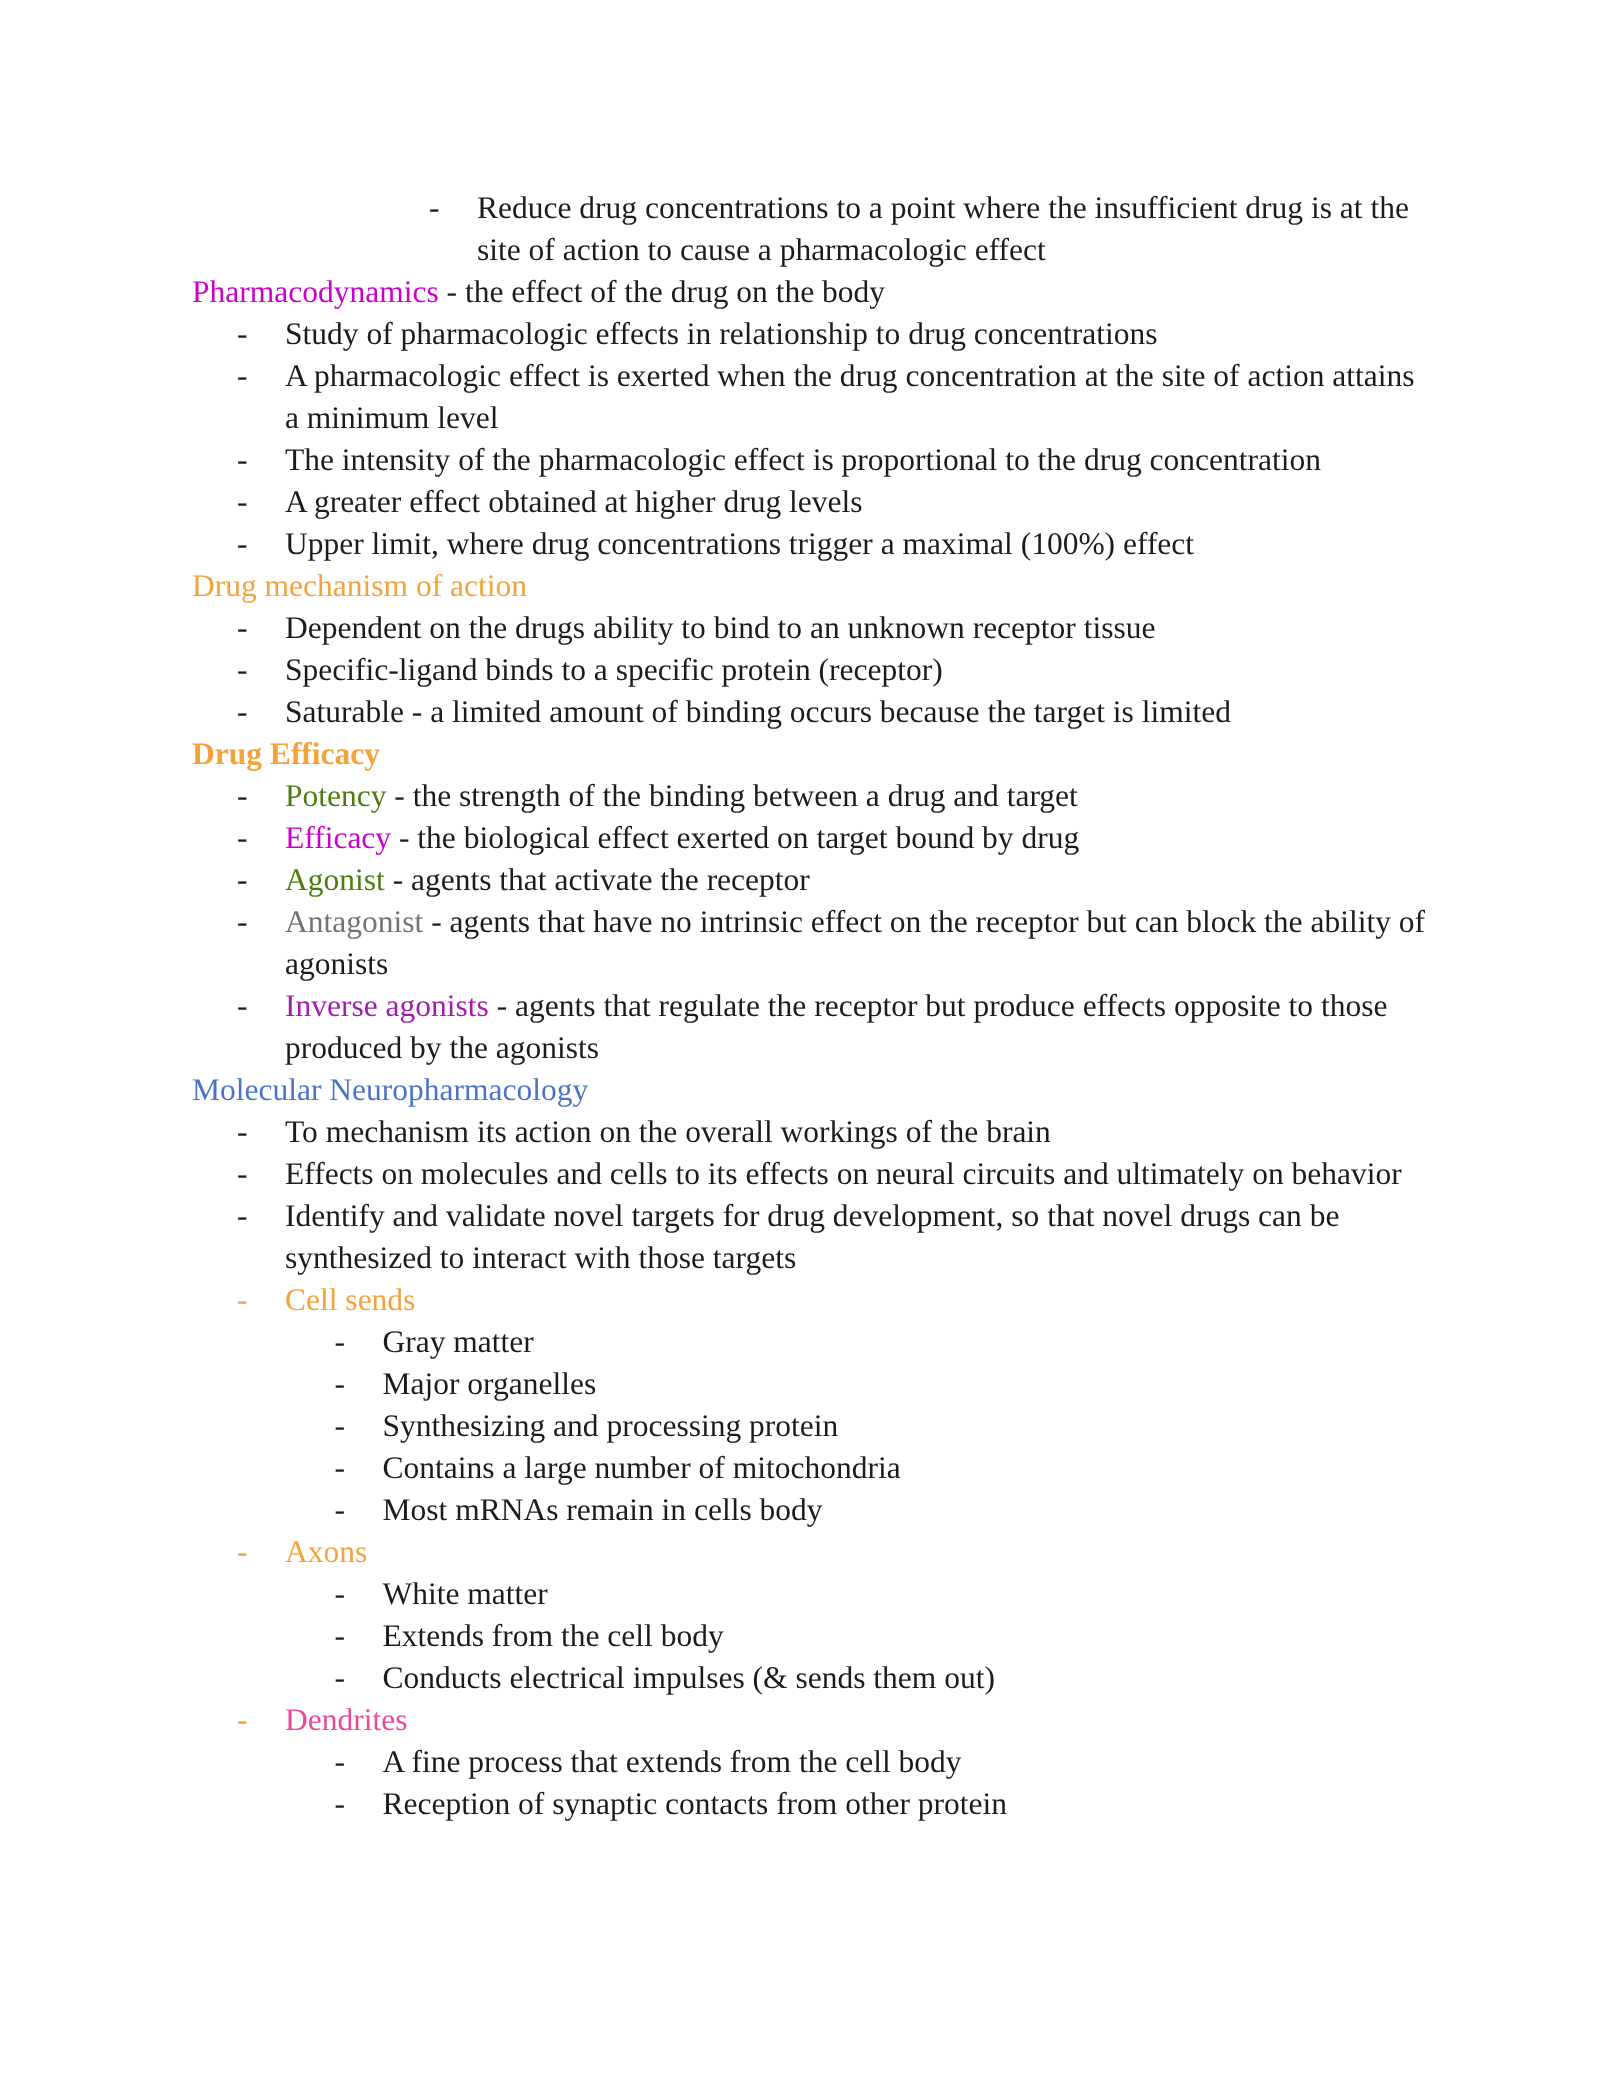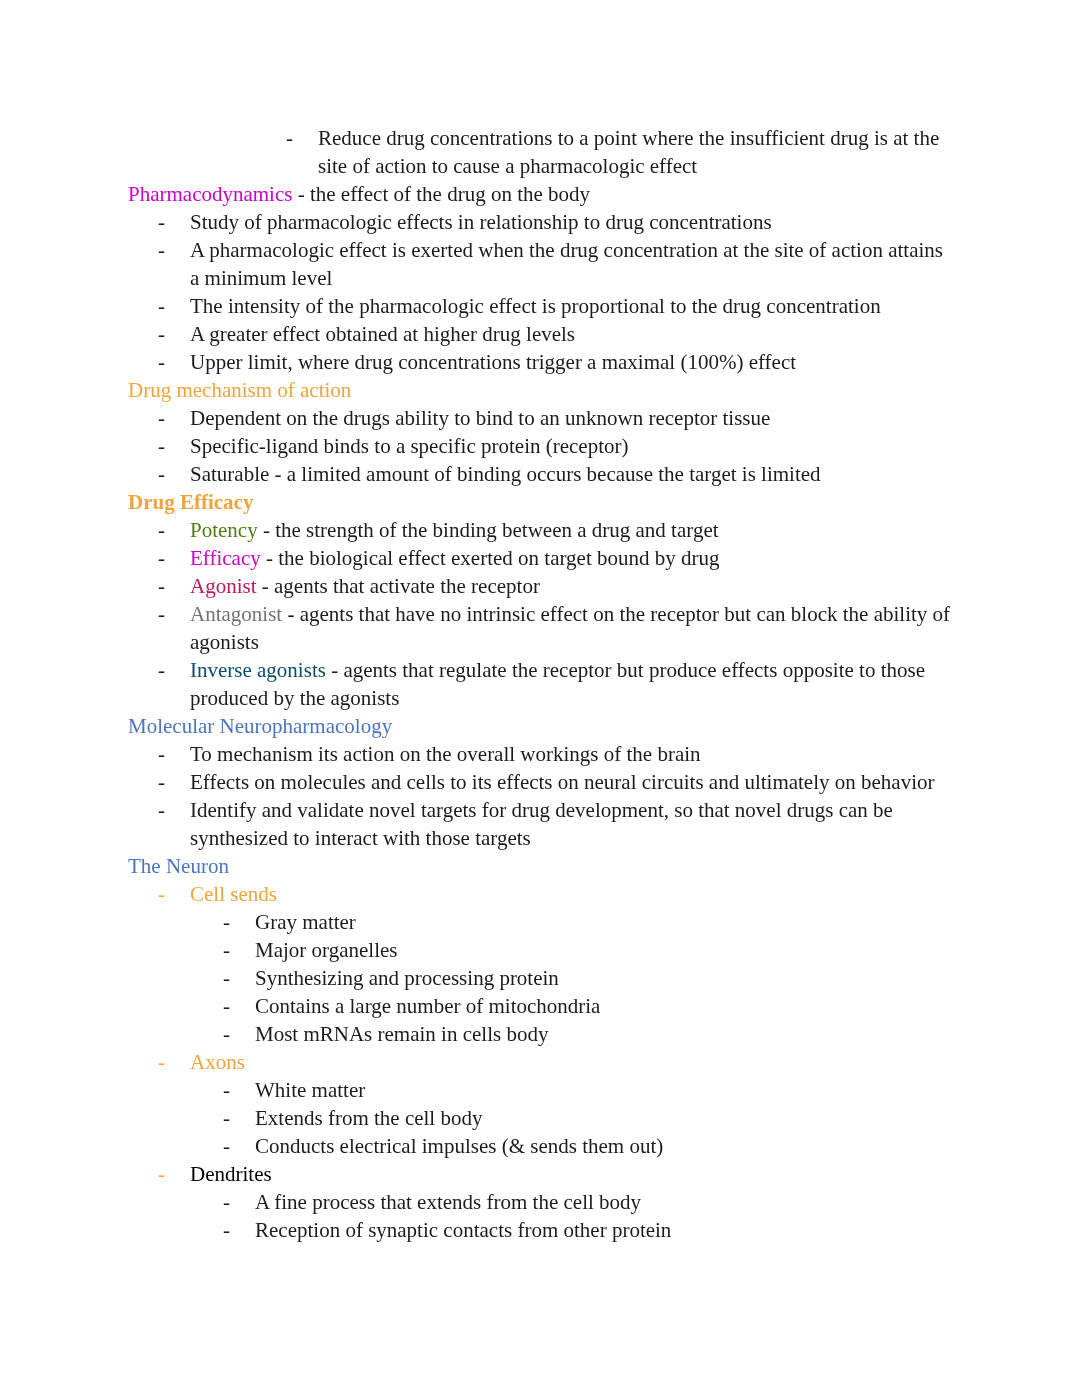--- a/index.html
+++ b/index.html
@@ -49,35 +49,34 @@
       <div class="block lvl1"><span class="dash" style="color: rgb(28, 28, 28);">-</span><span>The intensity of the pharmacologic effect is proportional to the drug concentration</span></div>
       <div class="block lvl1"><span class="dash" style="color: rgb(28, 28, 28);">-</span><span>A greater effect obtained at higher drug levels</span></div>
       <div class="block lvl1"><span class="dash" style="color: rgb(28, 28, 28);">-</span><span>Upper limit, where drug concentrations trigger a maximal (100%) effect</span></div>
       <div class="block lvl0"><span style="color: rgb(242, 163, 60); font-family: Liberation Serif, serif;">Drug mechanism of action</span></div>
       <div class="block lvl1"><span class="dash" style="color: rgb(28, 28, 28);">-</span><span>Dependent on the drugs ability to bind to an unknown receptor tissue</span></div>
       <div class="block lvl1"><span class="dash" style="color: rgb(28, 28, 28);">-</span><span>Specific-ligand binds to a specific protein (receptor)</span></div>
       <div class="block lvl1"><span class="dash" style="color: rgb(28, 28, 28);">-</span><span>Saturable - a limited amount of binding occurs because the target is limited</span></div>
       <div class="block lvl0"><span style="color: rgb(242, 163, 60); font-weight: bold;">Drug Efficacy</span></div>
       <div class="block lvl1"><span class="dash" style="color: rgb(28, 28, 28);">-</span><span style="color: #4d7c0f;">Potency</span><span> - the strength of the binding between a drug and target</span></div>
       <div class="block lvl1"><span class="dash" style="color: rgb(28, 28, 28);">-</span><span style="color: rgb(204, 0, 204);">Efficacy</span><span> - the biological effect exerted on target bound by drug</span></div>
-      <div class="block lvl1"><span class="dash" style="color: rgb(28, 28, 28);">-</span><span style="color: #be185d; text-align: right;">Agonist</span><span> - agents that activate the receptor</span></div>
+      <div class="block lvl1"><span class="dash" style="color: rgb(28, 28, 28);">-</span><span style="color: #4d7c0f; text-align: right;">Agonist</span><span> - agents that activate the receptor</span></div>
       <div class="block lvl1"><span class="dash" style="color: rgb(28, 28, 28);">-</span><span style="color: #737373;">Antagonist</span><span> - agents that have no intrinsic effect on the receptor but can block the ability of agonists</span></div>
-      <div class="block lvl1"><span class="dash" style="color: rgb(28, 28, 28);">-</span><span style="color: #0c4a6e;">Inverse agonists</span><span> - agents that regulate the receptor but produce effects opposite to those produced by the agonists</span></div>
+      <div class="block lvl1"><span class="dash" style="color: rgb(28, 28, 28);">-</span><span style="color: #a21caf;">Inverse agonists</span><span> - agents that regulate the receptor but produce effects opposite to those produced by the agonists</span></div>
       <div class="block lvl0"><span style="color: rgb(75, 116, 196);">Molecular Neuropharmacology</span></div>
       <div class="block lvl1"><span class="dash" style="color: rgb(28, 28, 28);">-</span><span>To mechanism its action on the overall workings of the brain</span></div>
       <div class="block lvl1"><span class="dash" style="color: rgb(28, 28, 28);">-</span><span>Effects on molecules and cells to its effects on neural circuits and ultimately on behavior</span></div>
       <div class="block lvl1"><span class="dash" style="color: rgb(28, 28, 28);">-</span><span>Identify and validate novel targets for drug development, so that novel drugs can be synthesized to interact with those targets</span></div>
-      <div class="block lvl0"><span style="color: rgb(75, 116, 196);">The Neuron</span></div>
       <div class="block lvl1"><span class="dash" style="color: rgb(242, 163, 60);">-</span><span style="color: rgb(242, 163, 60);">Cell sends</span></div>
       <div class="block lvl2"><span class="dash" style="color: rgb(28, 28, 28);">-</span><span>Gray matter</span></div>
       <div class="block lvl2"><span class="dash" style="color: rgb(28, 28, 28);">-</span><span>Major organelles</span></div>
       <div class="block lvl2"><span class="dash" style="color: rgb(28, 28, 28);">-</span><span>Synthesizing and processing protein</span></div>
       <div class="block lvl2"><span class="dash" style="color: rgb(28, 28, 28);">-</span><span>Contains a large number of mitochondria</span></div>
       <div class="block lvl2"><span class="dash" style="color: rgb(28, 28, 28);">-</span><span>Most mRNAs remain in cells body</span></div>
       <div class="block lvl1"><span class="dash" style="color: rgb(242, 163, 60);">-</span><span style="color: rgb(242, 163, 60);">Axons</span></div>
       <div class="block lvl2"><span class="dash" style="color: rgb(28, 28, 28);">-</span><span>White matter</span></div>
       <div class="block lvl2"><span class="dash" style="color: rgb(28, 28, 28);">-</span><span>Extends from the cell body</span></div>
       <div class="block lvl2"><span class="dash" style="color: rgb(28, 28, 28);">-</span><span>Conducts electrical impulses (&amp; sends them out)</span></div>
-      <div class="block lvl1"><span class="dash" style="color: rgb(242, 163, 60);">-</span><span style="color: #000000;">Dendrites</span></div>
+      <div class="block lvl1"><span class="dash" style="color: rgb(242, 163, 60);">-</span><span style="color: #ec4899;">Dendrites</span></div>
       <div class="block lvl2"><span class="dash" style="color: rgb(28, 28, 28);">-</span><span>A fine process that extends from the cell body</span></div>
       <div class="block lvl2"><span class="dash" style="color: rgb(28, 28, 28);">-</span><span>Reception of synaptic contacts from other protein</span></div>
     </div>
 </div>
 
 </body></html>

